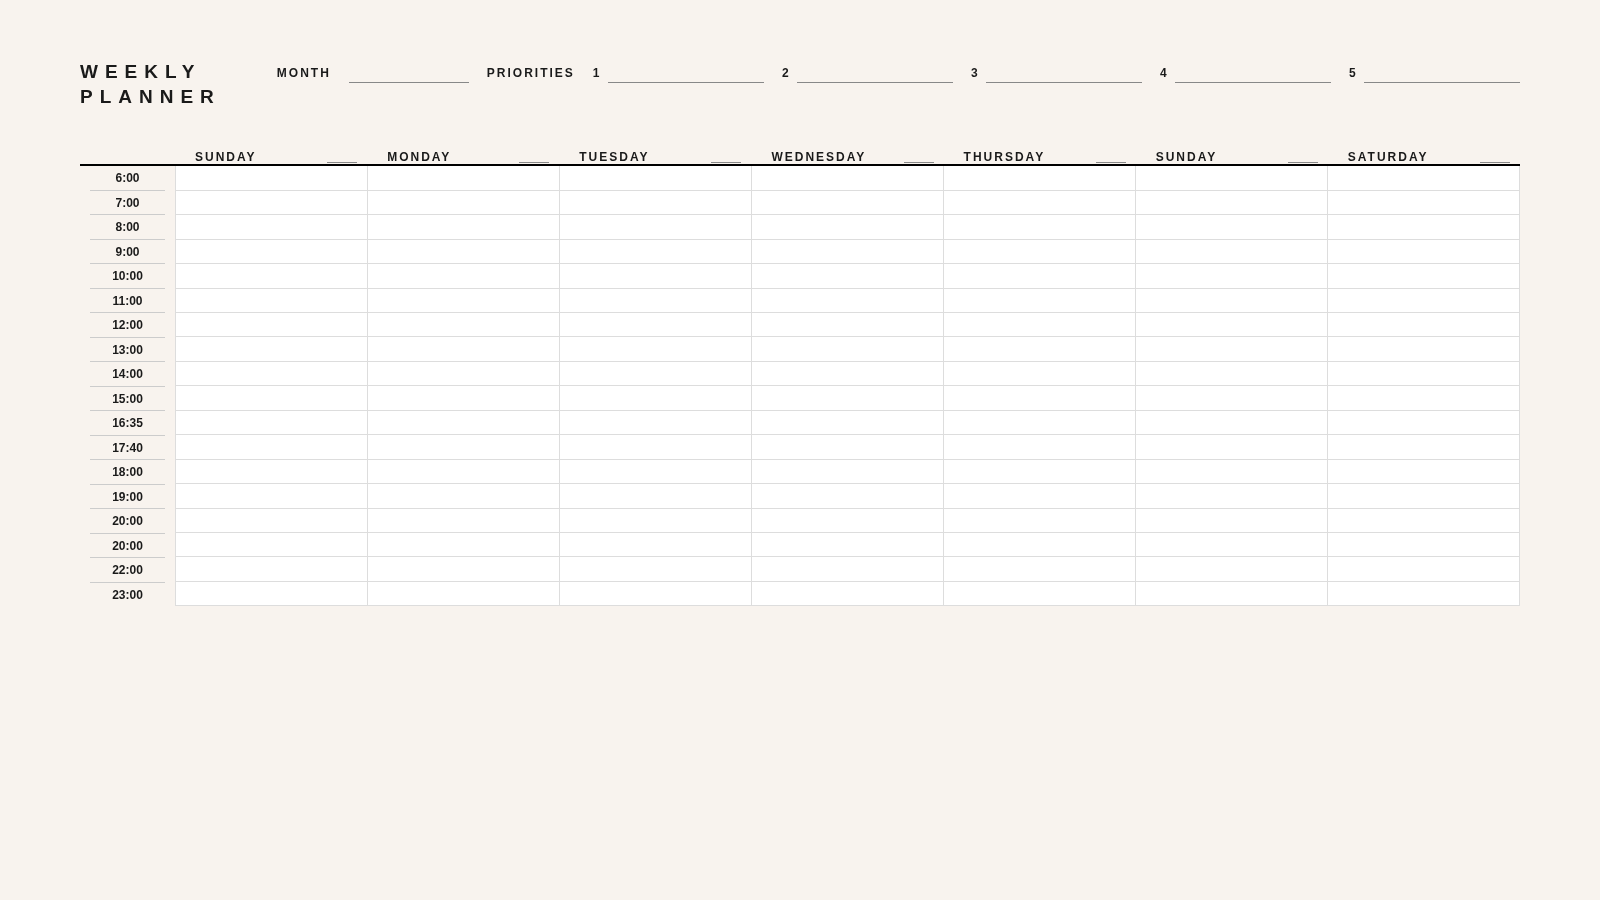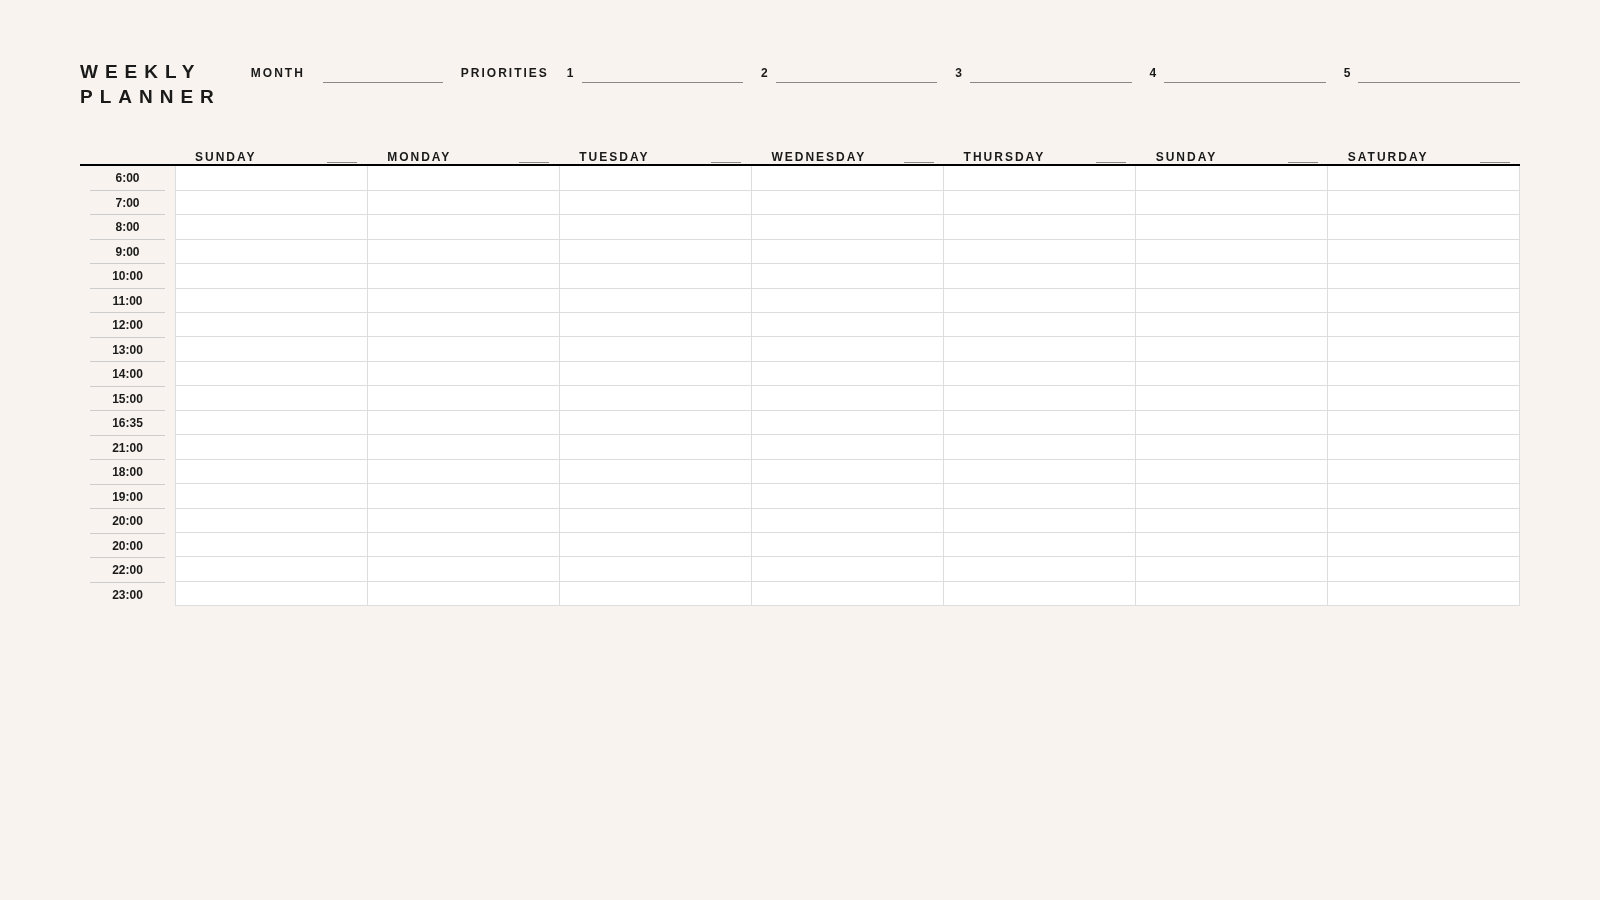--- a/index.html
+++ b/index.html
@@ -7,35 +7,36 @@
       width: 1600px;
       height: 900px;
       background: #f8f3ee;
       font-family: Arial, Helvetica, sans-serif;
       color: #1a1a1a;
       padding: 60px 80px 40px 80px;
     }
     .header {
       display: flex;
       align-items: flex-start;
-      gap: 30px;
+      gap: 20px;
       margin-bottom: 25px;
     }
     .title {
       font-size: 19px;
       font-weight: 900;
       letter-spacing: 7px;
       line-height: 1.3;
     }
     .header-fields {
       display: flex;
       align-items: center;
       gap: 18px;
       flex: 1;
       padding-top: 3px;
+      margin-left: 36px;
     }
     .label {
       font-size: 12px;
       font-weight: 700;
       letter-spacing: 2px;
     }
     .underline-input {
       border: none;
       border-bottom: 1px solid #888;
       background: transparent;
@@ -183,21 +184,21 @@
       <div class="hour-cell">7:00</div>
       <div class="hour-cell">8:00</div>
       <div class="hour-cell">9:00</div>
       <div class="hour-cell">10:00</div>
       <div class="hour-cell">11:00</div>
       <div class="hour-cell">12:00</div>
       <div class="hour-cell">13:00</div>
       <div class="hour-cell">14:00</div>
       <div class="hour-cell">15:00</div>
       <div class="hour-cell">16:35</div>
-      <div class="hour-cell">21:00</div>
+      <div class="hour-cell">17:40</div>
       <div class="hour-cell">18:00</div>
       <div class="hour-cell">19:00</div>
       <div class="hour-cell">20:00</div>
       <div class="hour-cell">20:00</div>
       <div class="hour-cell">22:00</div>
       <div class="hour-cell">23:00</div>
     </div>
   <div class="day-col">
       <div class="cell"></div>
       <div class="cell"></div>

